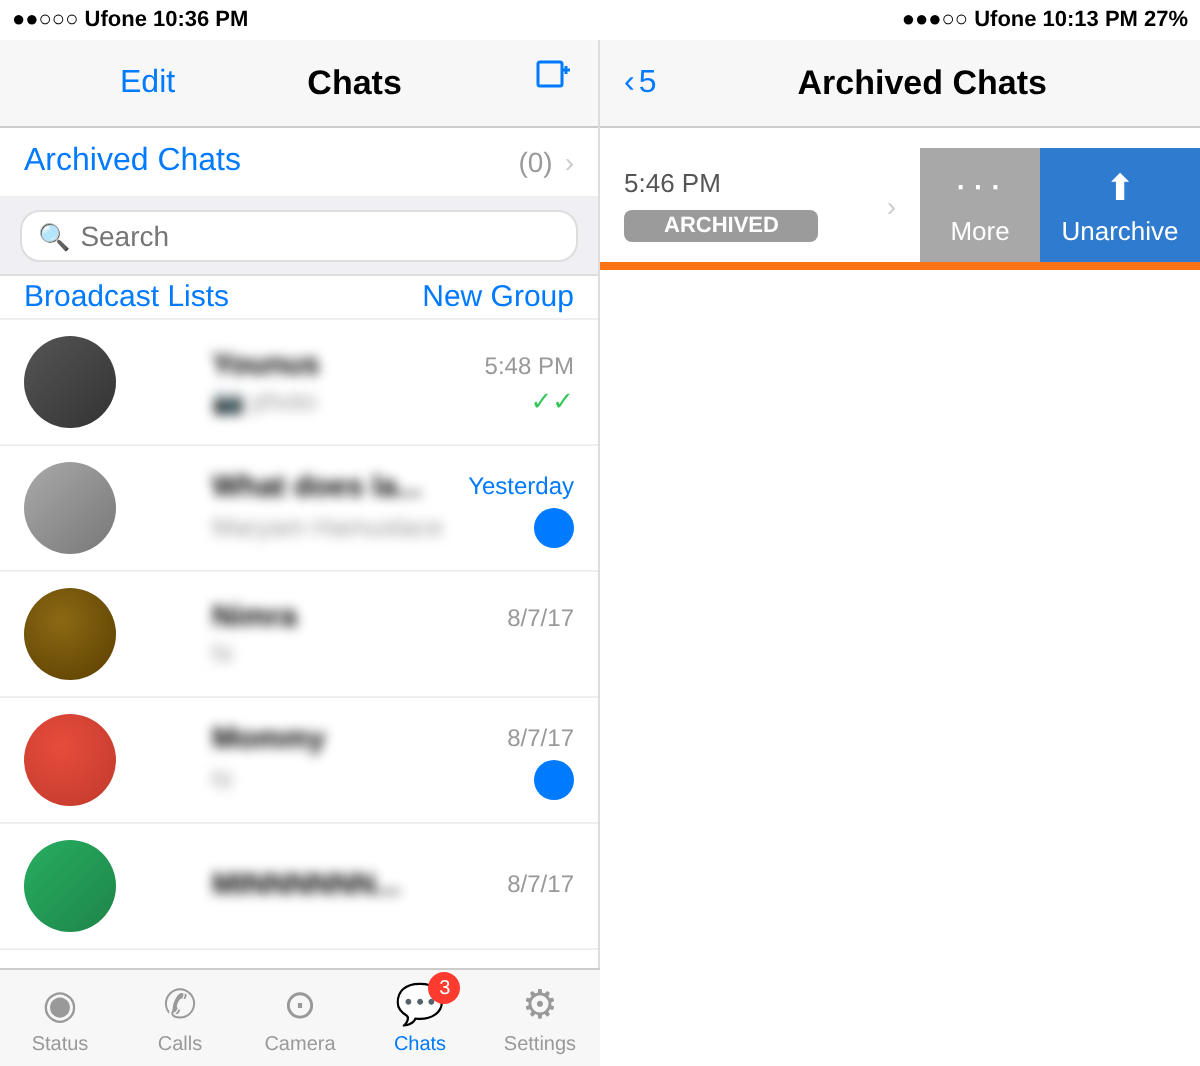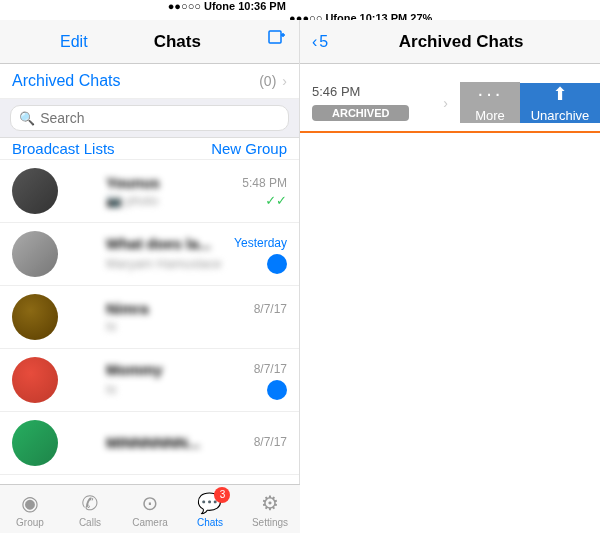--- a/index.html
+++ b/index.html
@@ -18,21 +18,20 @@
       display: flex;
       justify-content: space-between;
       align-items: center;
       height: 20px;
       background: #fff;
       font-size: 11px;
       font-weight: 600;
       color: #000;
       padding: 0 6px;
       border-bottom: none;
-      flex-direction: column;
     }
     .status-left, .status-right {
       display: flex;
       align-items: center;
       gap: 3px;
       width: 45%;
     }
     .status-right { justify-content: flex-end; }
 
     
@@ -323,22 +322,21 @@
 
     
     .archived-content {
       flex: 1;
       padding: 10px 0;
     }
 
     
     .swipe-row {
       display: flex;
-      align-items: center;
-      border-bottom: 2px solid #f97316;
+      border-bottom: 4px solid #f97316;
       overflow: hidden;
     }
     .swipe-main {
       flex: 1;
       display: flex;
       align-items: center;
       padding: 10px 12px;
     }
     .swipe-info {
       flex: 1;
@@ -511,21 +509,21 @@
             <span class="chat-preview"></span>
           </div>
         </div>
       </div>
 
     </div>
 
     <div class="tab-bar">
       <div class="tab-item">
         <span class="tab-icon">◉</span>
-        <span class="tab-label">Group</span>
+        <span class="tab-label">Status</span>
       </div>
       <div class="tab-item">
         <span class="tab-icon">✆</span>
         <span class="tab-label">Calls</span>
       </div>
       <div class="tab-item">
         <span class="tab-icon">⊙</span>
         <span class="tab-label">Camera</span>
       </div>
       <div class="tab-item">

